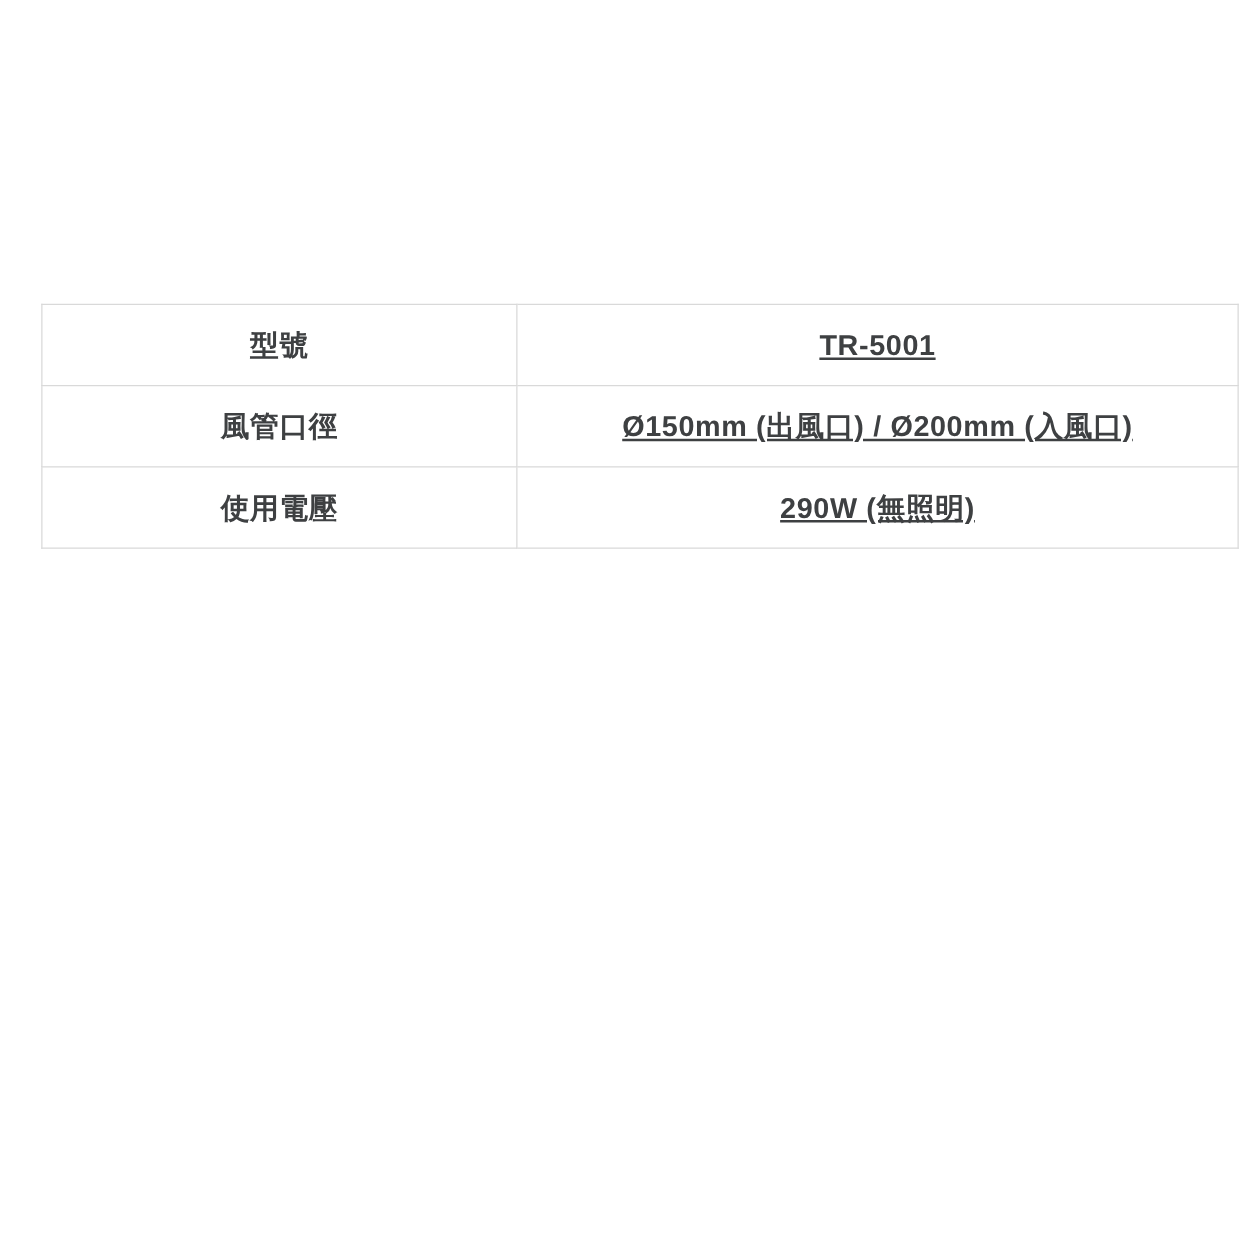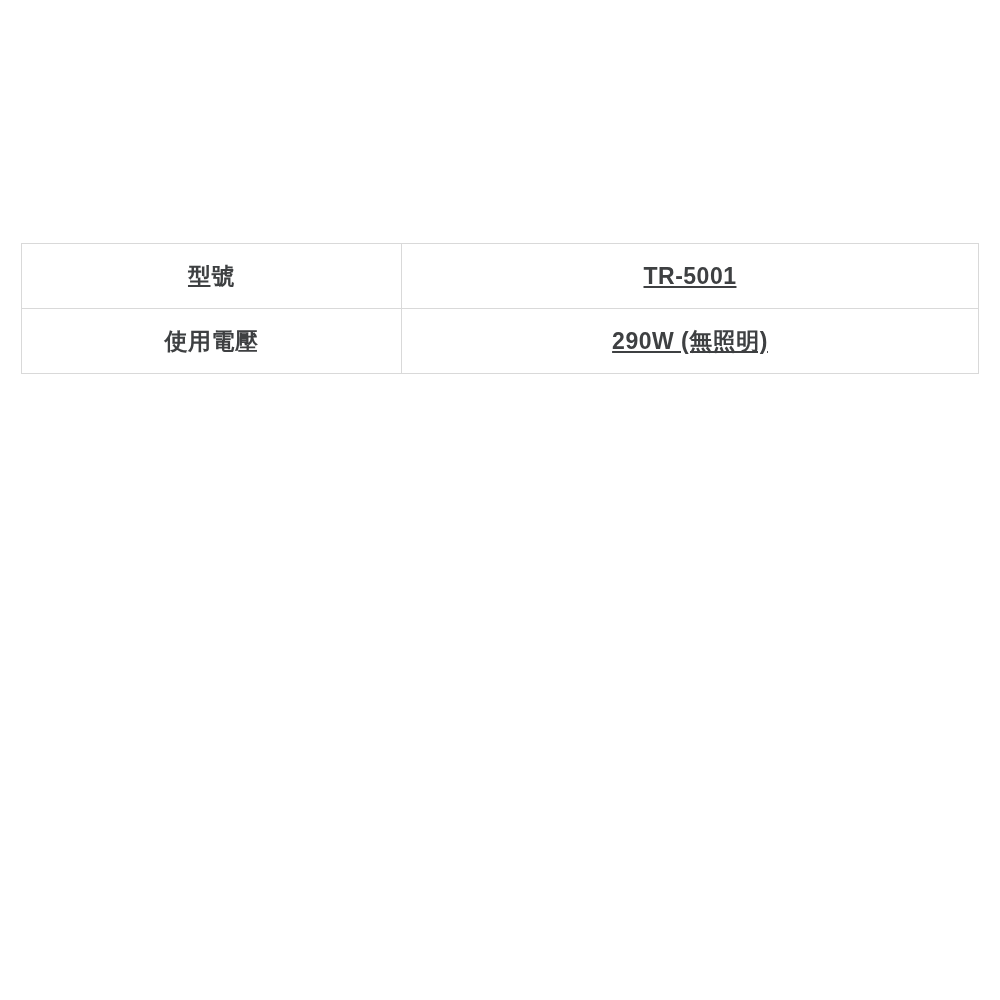--- a/index.html
+++ b/index.html
@@ -14,21 +14,21 @@
   #page {
     position: relative;
     width: 1000px;
     height: 1000px;
     background: #ffffff;
     overflow: hidden;
   }
 
   #spec-table {
     position: absolute;
-    left: 21px;
+    left: 33px;
     top: 243px;
     width: 925px;
     border-collapse: collapse;
     table-layout: fixed;
   }
 
   #spec-table td {
     border: 1px solid #d9d9d9;
     height: 64px;
     padding: 0 8px;
@@ -61,20 +61,24 @@
 
       <tr>
         <td class="label-cell">型號</td>
         <td class="value-cell">TR-5001</td>
       </tr>
 
 
 
 
 
+      <tr>
+        <td class="label-cell">風管口徑</td>
+        <td class="value-cell">Ø150mm (出風口) / Ø200mm (入風口)</td>
+      </tr>
 
 
       <tr>
         <td class="label-cell">使用電壓</td>
         <td class="value-cell">290W (無照明)</td>
       </tr>
 
     </tbody>
   </table>
 

